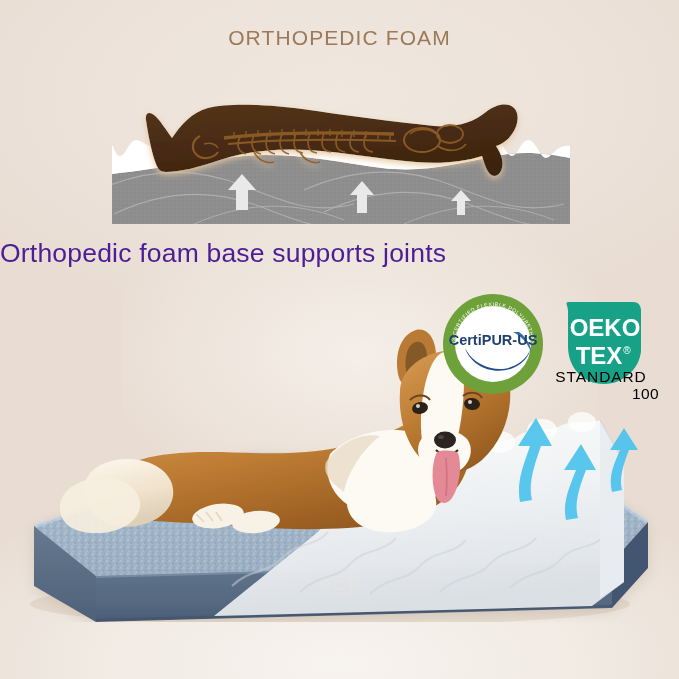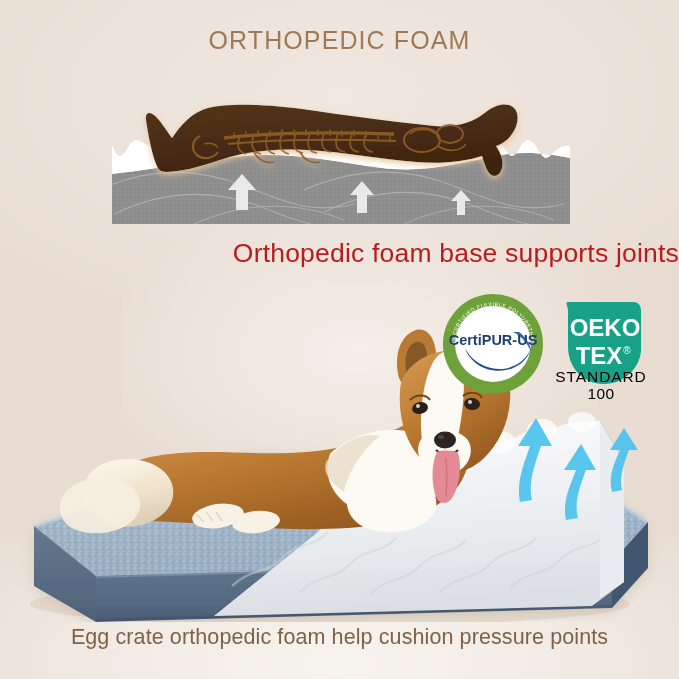--- a/index.html
+++ b/index.html
@@ -46,21 +46,21 @@
     background: radial-gradient(ellipse at 50% 70%, #f7f3ee 0%, #f1ebe4 45%, rgba(233,221,211,0) 85%);
   }
 
   
   .headline {
     position: absolute;
     left: 0;
     top: 26px;
     width: 100%;
     text-align: center;
-    font-size: 25px;
+    font-size: 21px;
     letter-spacing: 1.1px;
     font-weight: 400;
     color: #9c7a59;
   }
 
   
   .diagram {
     position: absolute;
     left: 104px;
     top: 82px;
@@ -68,24 +68,24 @@
     height: 152px;
   }
   .diagram svg { display: block; width: 100%; height: 100%; }
 
   
   .caption-one {
     position: absolute;
     left: 0;
     top: 238px;
     width: 100%;
-    text-align: right;
+    text-align: left;
     font-size: 26.5px;
     font-weight: 400;
-    color: #b91c1c;
+    color: #4c1d95;
     letter-spacing: 0.2px;
   }
 
   
   .scene {
     position: absolute;
     left: 0;
     top: 286px;
     width: 679px;
     height: 336px;
@@ -120,20 +120,21 @@
     text-align: center;
     color: #000000;
     font-size: 15.5px;
     letter-spacing: 0.9px;
     line-height: 17px;
     font-weight: 400;
   }
   .oeko-standard .num {
     display: block;
     letter-spacing: 0.4px;
+    text-align: right;
   }
 
   
   .caption-two {
     position: absolute;
     left: 0;
     top: 625px;
     width: 100%;
     text-align: center;
     font-size: 21.5px;
@@ -493,15 +494,14 @@
       <text x="50" y="68" text-anchor="middle" font-size="24" font-weight="bold" font-family="Liberation Sans, sans-serif" fill="#ffffff">TEX</text>
       <text x="78" y="58" text-anchor="middle" font-size="10" font-family="Liberation Sans, sans-serif" fill="#ffffff">®</text>
     </svg>
   </div>
 
   <div class="oeko-standard">
     <span>STANDARD</span>
     <span class="num">100</span>
   </div>
 
-  <div class="caption-two">Egg crate orthopedic foam help cushion pressure points</div>
 
 </div>
 
 </body></html>

